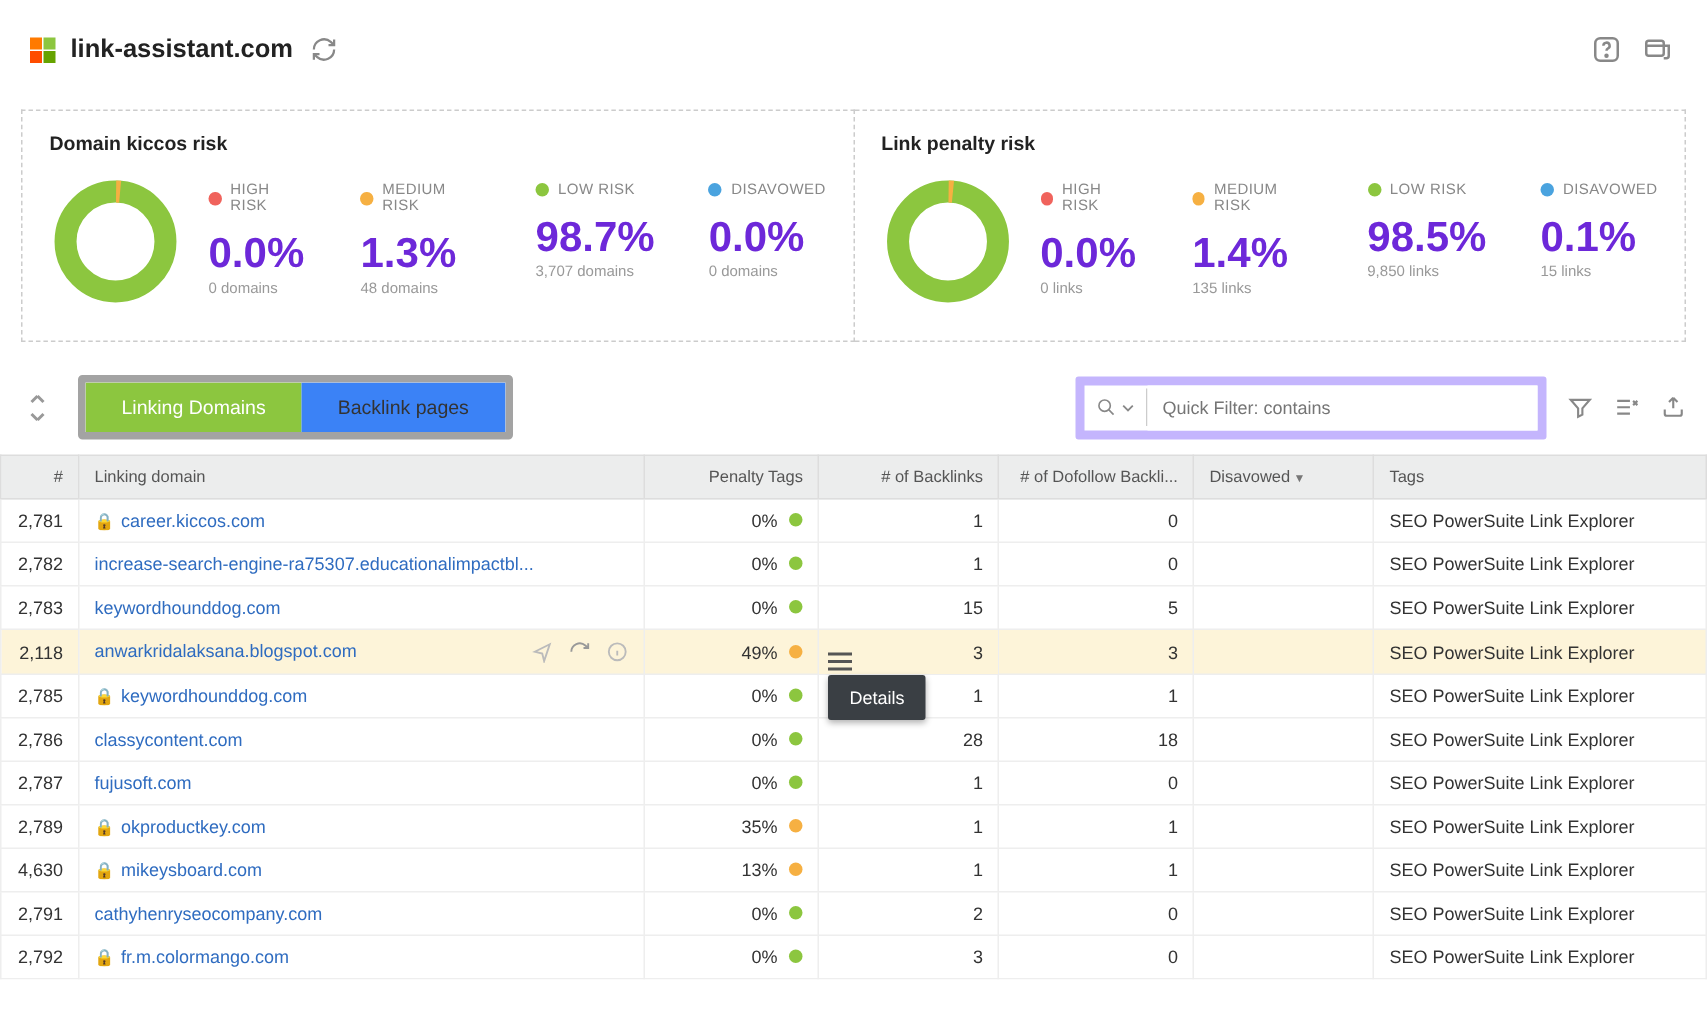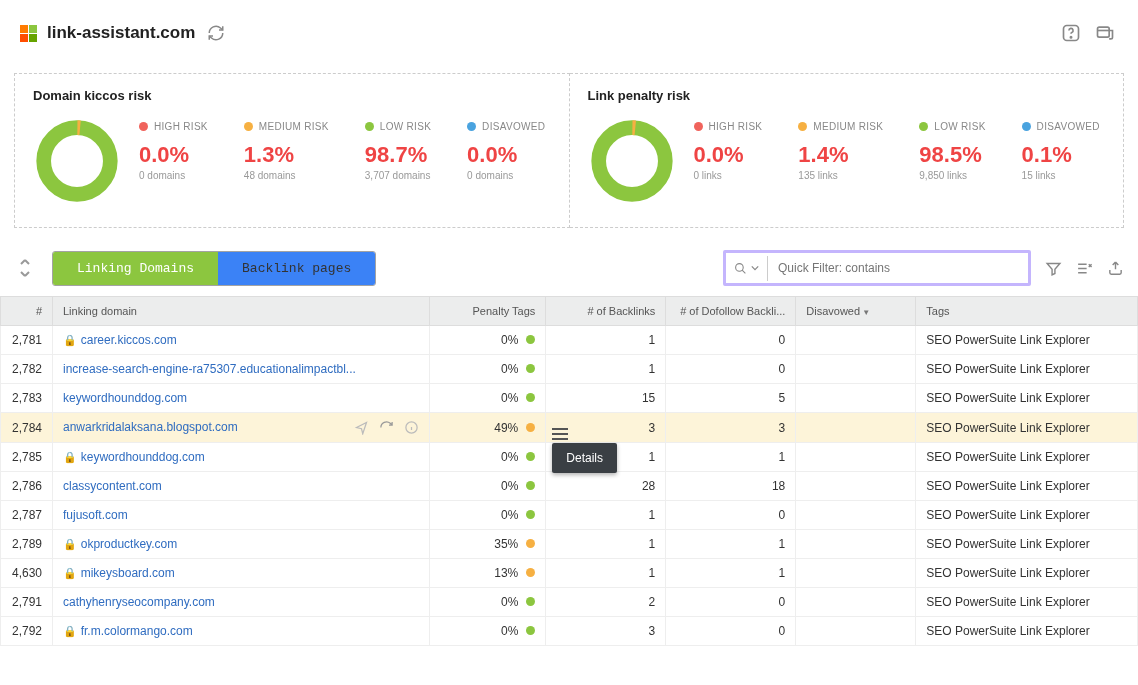--- a/index.html
+++ b/index.html
@@ -15,30 +15,30 @@
 .panel { flex:1; border:1px dashed #ccc; padding:14px 18px 22px; }
 .panel + .panel { margin-left:0; border-left:none; }
 .panel h3 { font-size:13px; font-weight:bold; color:#222; margin-bottom:14px; }
 .panel-body { display:flex; align-items:flex-start; gap:18px; }
 .donut { width:88px; }
 .stats { display:flex; gap:36px; flex:1; }
 .stat { display:flex; flex-direction:column; }
 .stat .lbl { display:flex; align-items:center; gap:6px; font-size:10px; color:#888; letter-spacing:.3px; margin-bottom:10px; margin-top:4px; }
 .dot { width:9px; height:9px; border-radius:50%; display:inline-block; }
 .dot.red{background:#f0635c;} .dot.orange{background:#f6b042;} .dot.green{background:#8cc63f;} .dot.blue{background:#4aa3df;}
-.stat .pct { font-size:22px; font-weight:bold; color:#ef4444; }
+.stat .pct { font-size:28px; font-weight:bold; color:#6d28d9; }
 .stat .sub { font-size:10px; color:#999; margin-top:2px; }
 
 .toolbar { display:flex; align-items:center; padding:14px 14px 10px; margin-top:8px; }
 .moveicon { width:22px; color:#999; display:flex; flex-direction:column; align-items:center; margin-right:16px; cursor:pointer; }
-.tabs { display:flex; border:1px solid #a3a3a3; border-radius:3px; overflow:hidden;font-family:Liberation Mono, monospace; }
+.tabs { display:flex; border:5px solid #a3a3a3; border-radius:3px; overflow:hidden; }
 .tab { padding:9px 24px; font-size:13px; cursor:pointer; background:#3b82f6; }
 .tab.active { background:#8cc63f; color:#fff; }
 .toolbar .spacer { flex:1; }
-.searchbox { display:flex; align-items:center; border:3px solid #c4b5fd; border-radius:2px;justify-content:center; }
+.searchbox { display:flex; align-items:center; border:6px solid #c4b5fd; border-radius:2px;justify-content:center; }
 .search-icon-box { padding:6px 8px; border-right:1px solid #ccc; display:flex; align-items:center; gap:4px; color:#888; }
 .searchbox input { border:none; padding:8px 10px; width:260px; font-size:12px; outline:none; }
 .tool-ico { margin-left:14px; cursor:pointer; color:#888; display:inline-flex; align-items:center; }
 
 table { width:100%; border-collapse:collapse; }
 thead th { background:#eceded; color:#555; font-size:11px; font-weight:normal; text-align:left; padding:8px 10px; border:1px solid #ddd; } thead th.right{text-align:right;}
 tbody td { padding:7px 10px; border:1px solid #eee; font-size:12px; vertical-align:middle; }
 tbody tr.hl td { background:#fdf4d9 !important; }
 td.right { text-align:right; }
 td.rownum { text-align:right; color:#333; width:52px; }
@@ -231,21 +231,21 @@
       <tr class="">
     <td class="rownum">2,783</td>
     <td><span class="link">keywordhounddog.com</span></td>
     <td class="right">0%<span class="pr-dot low"></span></td>
     <td class="right">15</td>
     <td class="right">5</td>
     <td></td>
     <td>SEO PowerSuite Link Explorer</td>
   </tr>
       <tr class="hl">
-    <td class="rownum">2,784</td>
+    <td class="rownum">2,118</td>
     <td><span class="link">anwarkridalaksana.blogspot.com</span><span class="rowactions">
       <svg width="15" height="15" viewBox="0 0 24 24" fill="none" stroke="#bbb" stroke-width="2">
               <path d="M4 12l16-8-6 18-2-8z"></path>
             </svg>
       <svg width="15" height="15" viewBox="0 0 24 24" fill="none" stroke="#999" stroke-width="2">
               <path d="M3 12a9 9 0 0 1 15-6.7L21 8M21 3v5h-5"></path>
             </svg>
       <svg width="15" height="15" viewBox="0 0 24 24" fill="none" stroke="#bbb" stroke-width="2">
               <circle cx="12" cy="12" r="9"></circle>
               <path d="M12 8h.01M11 12h1v4"></path>

